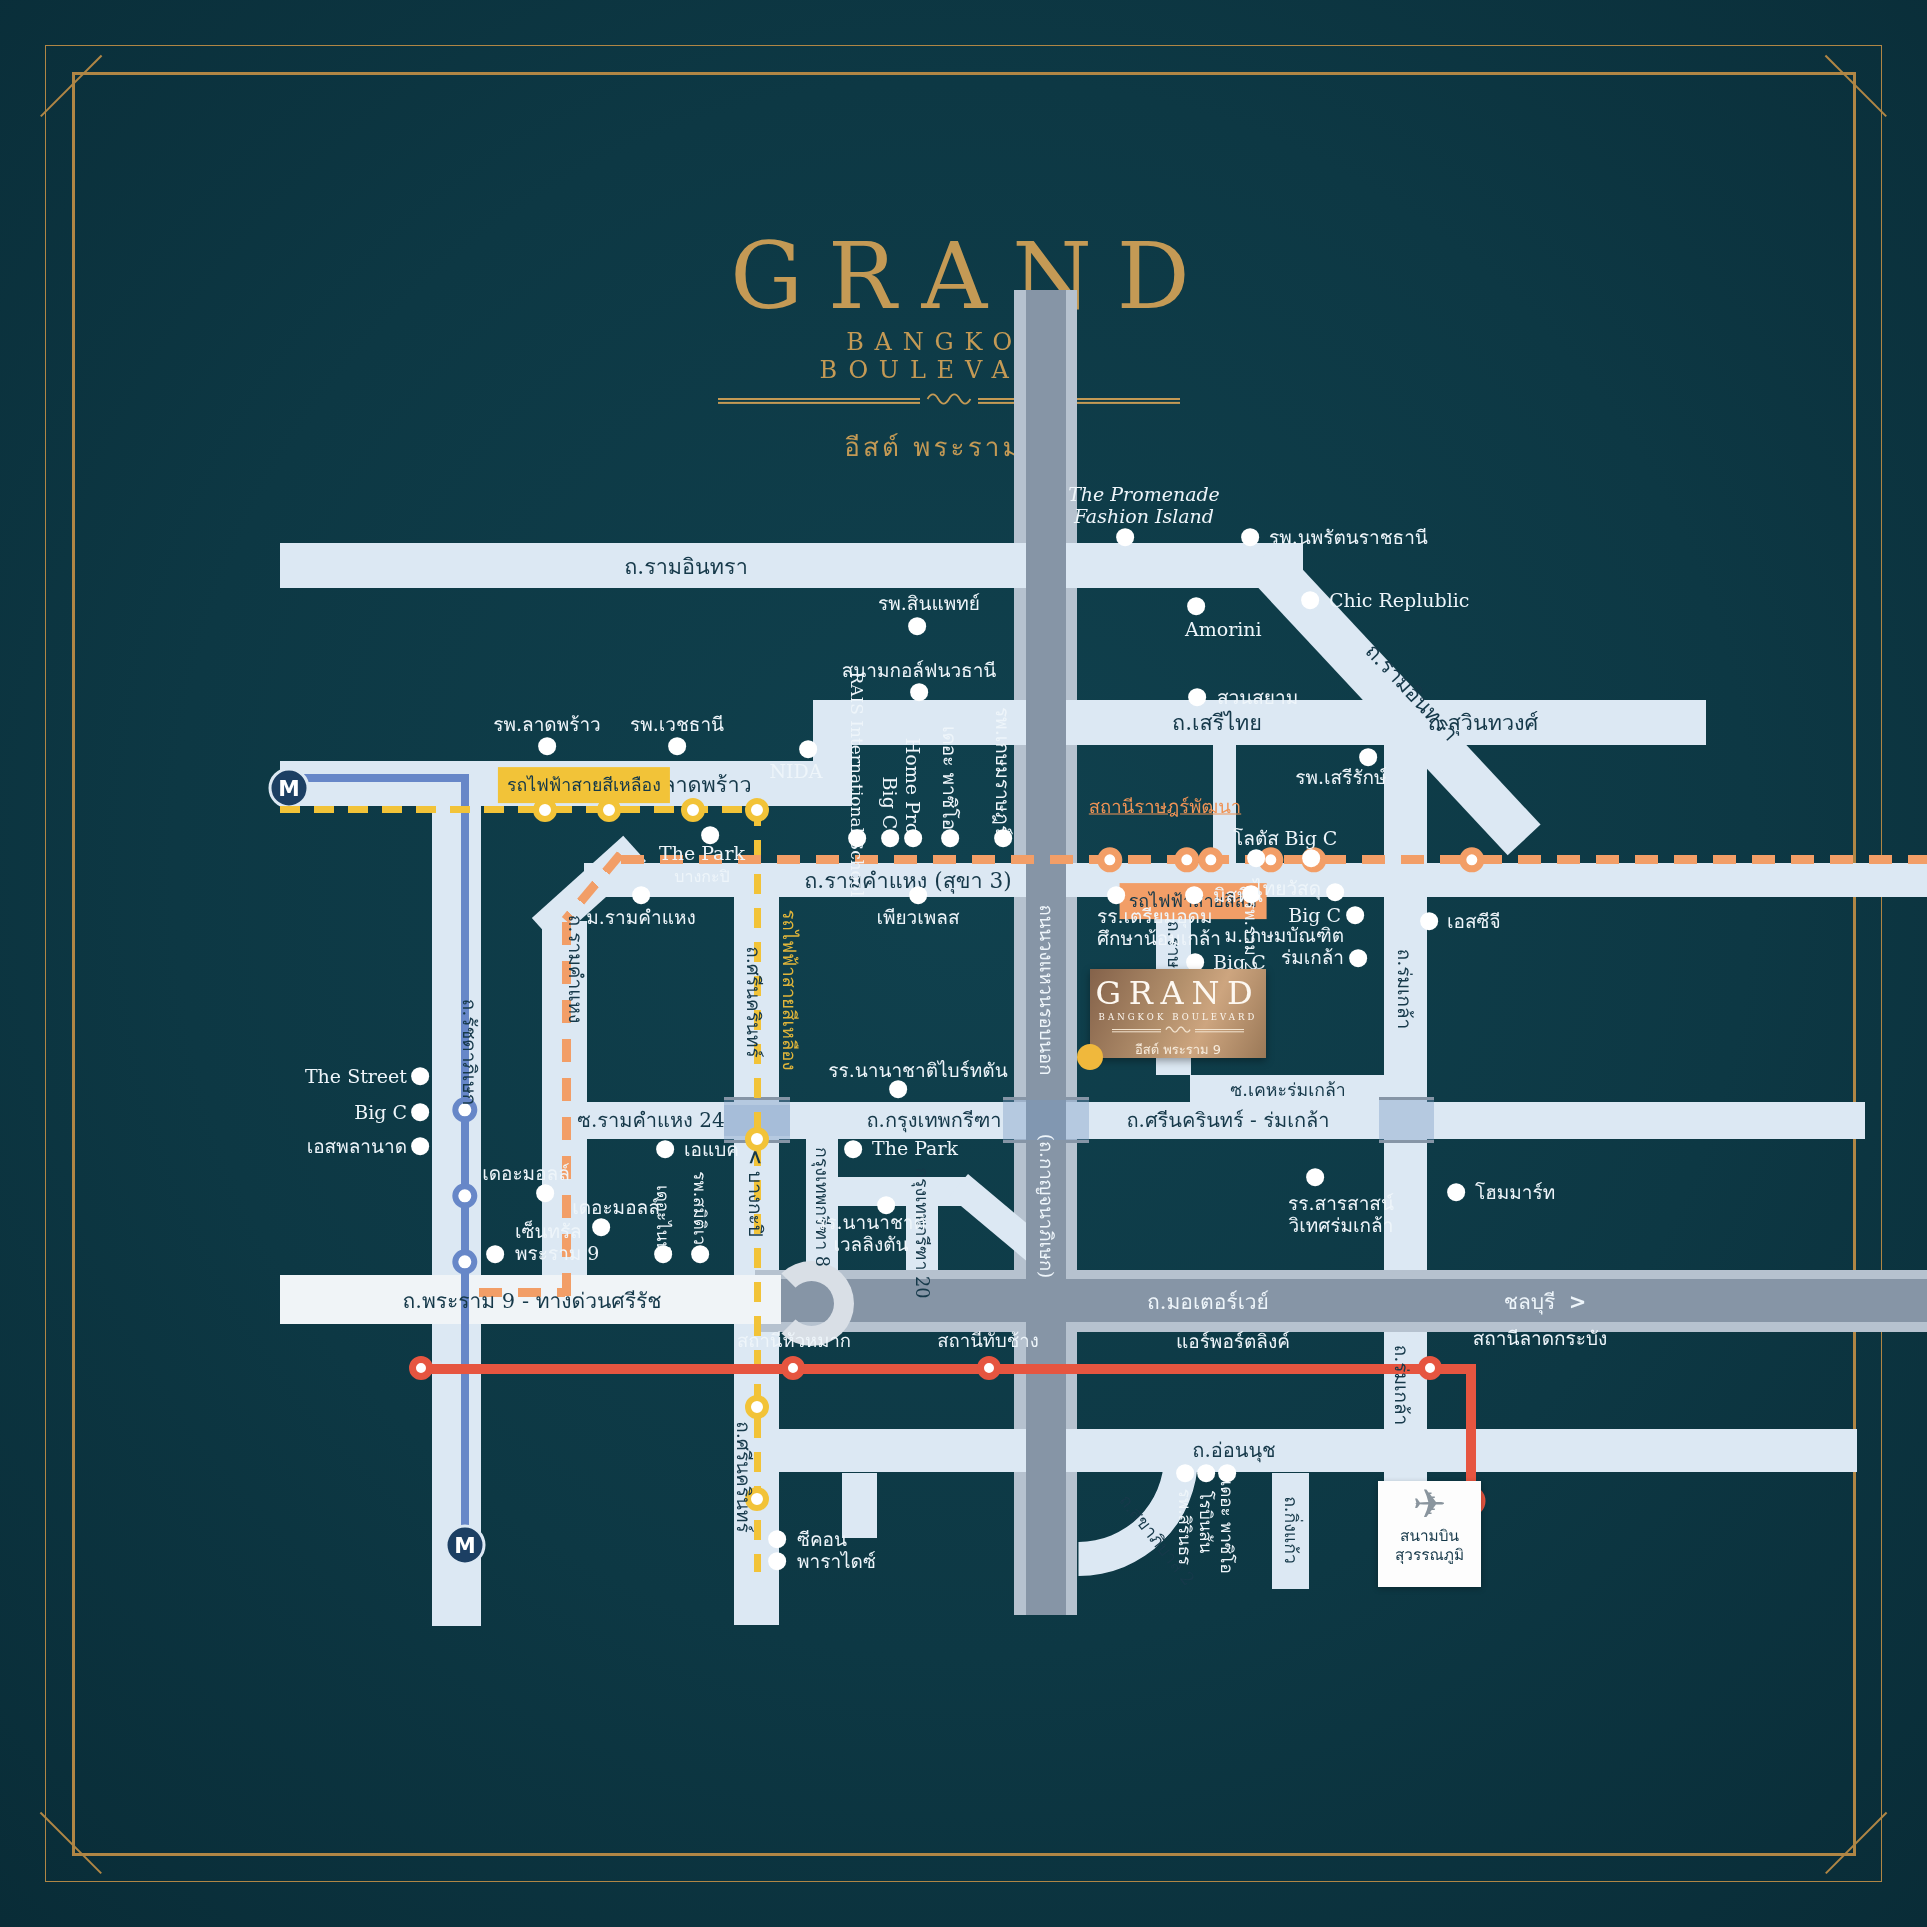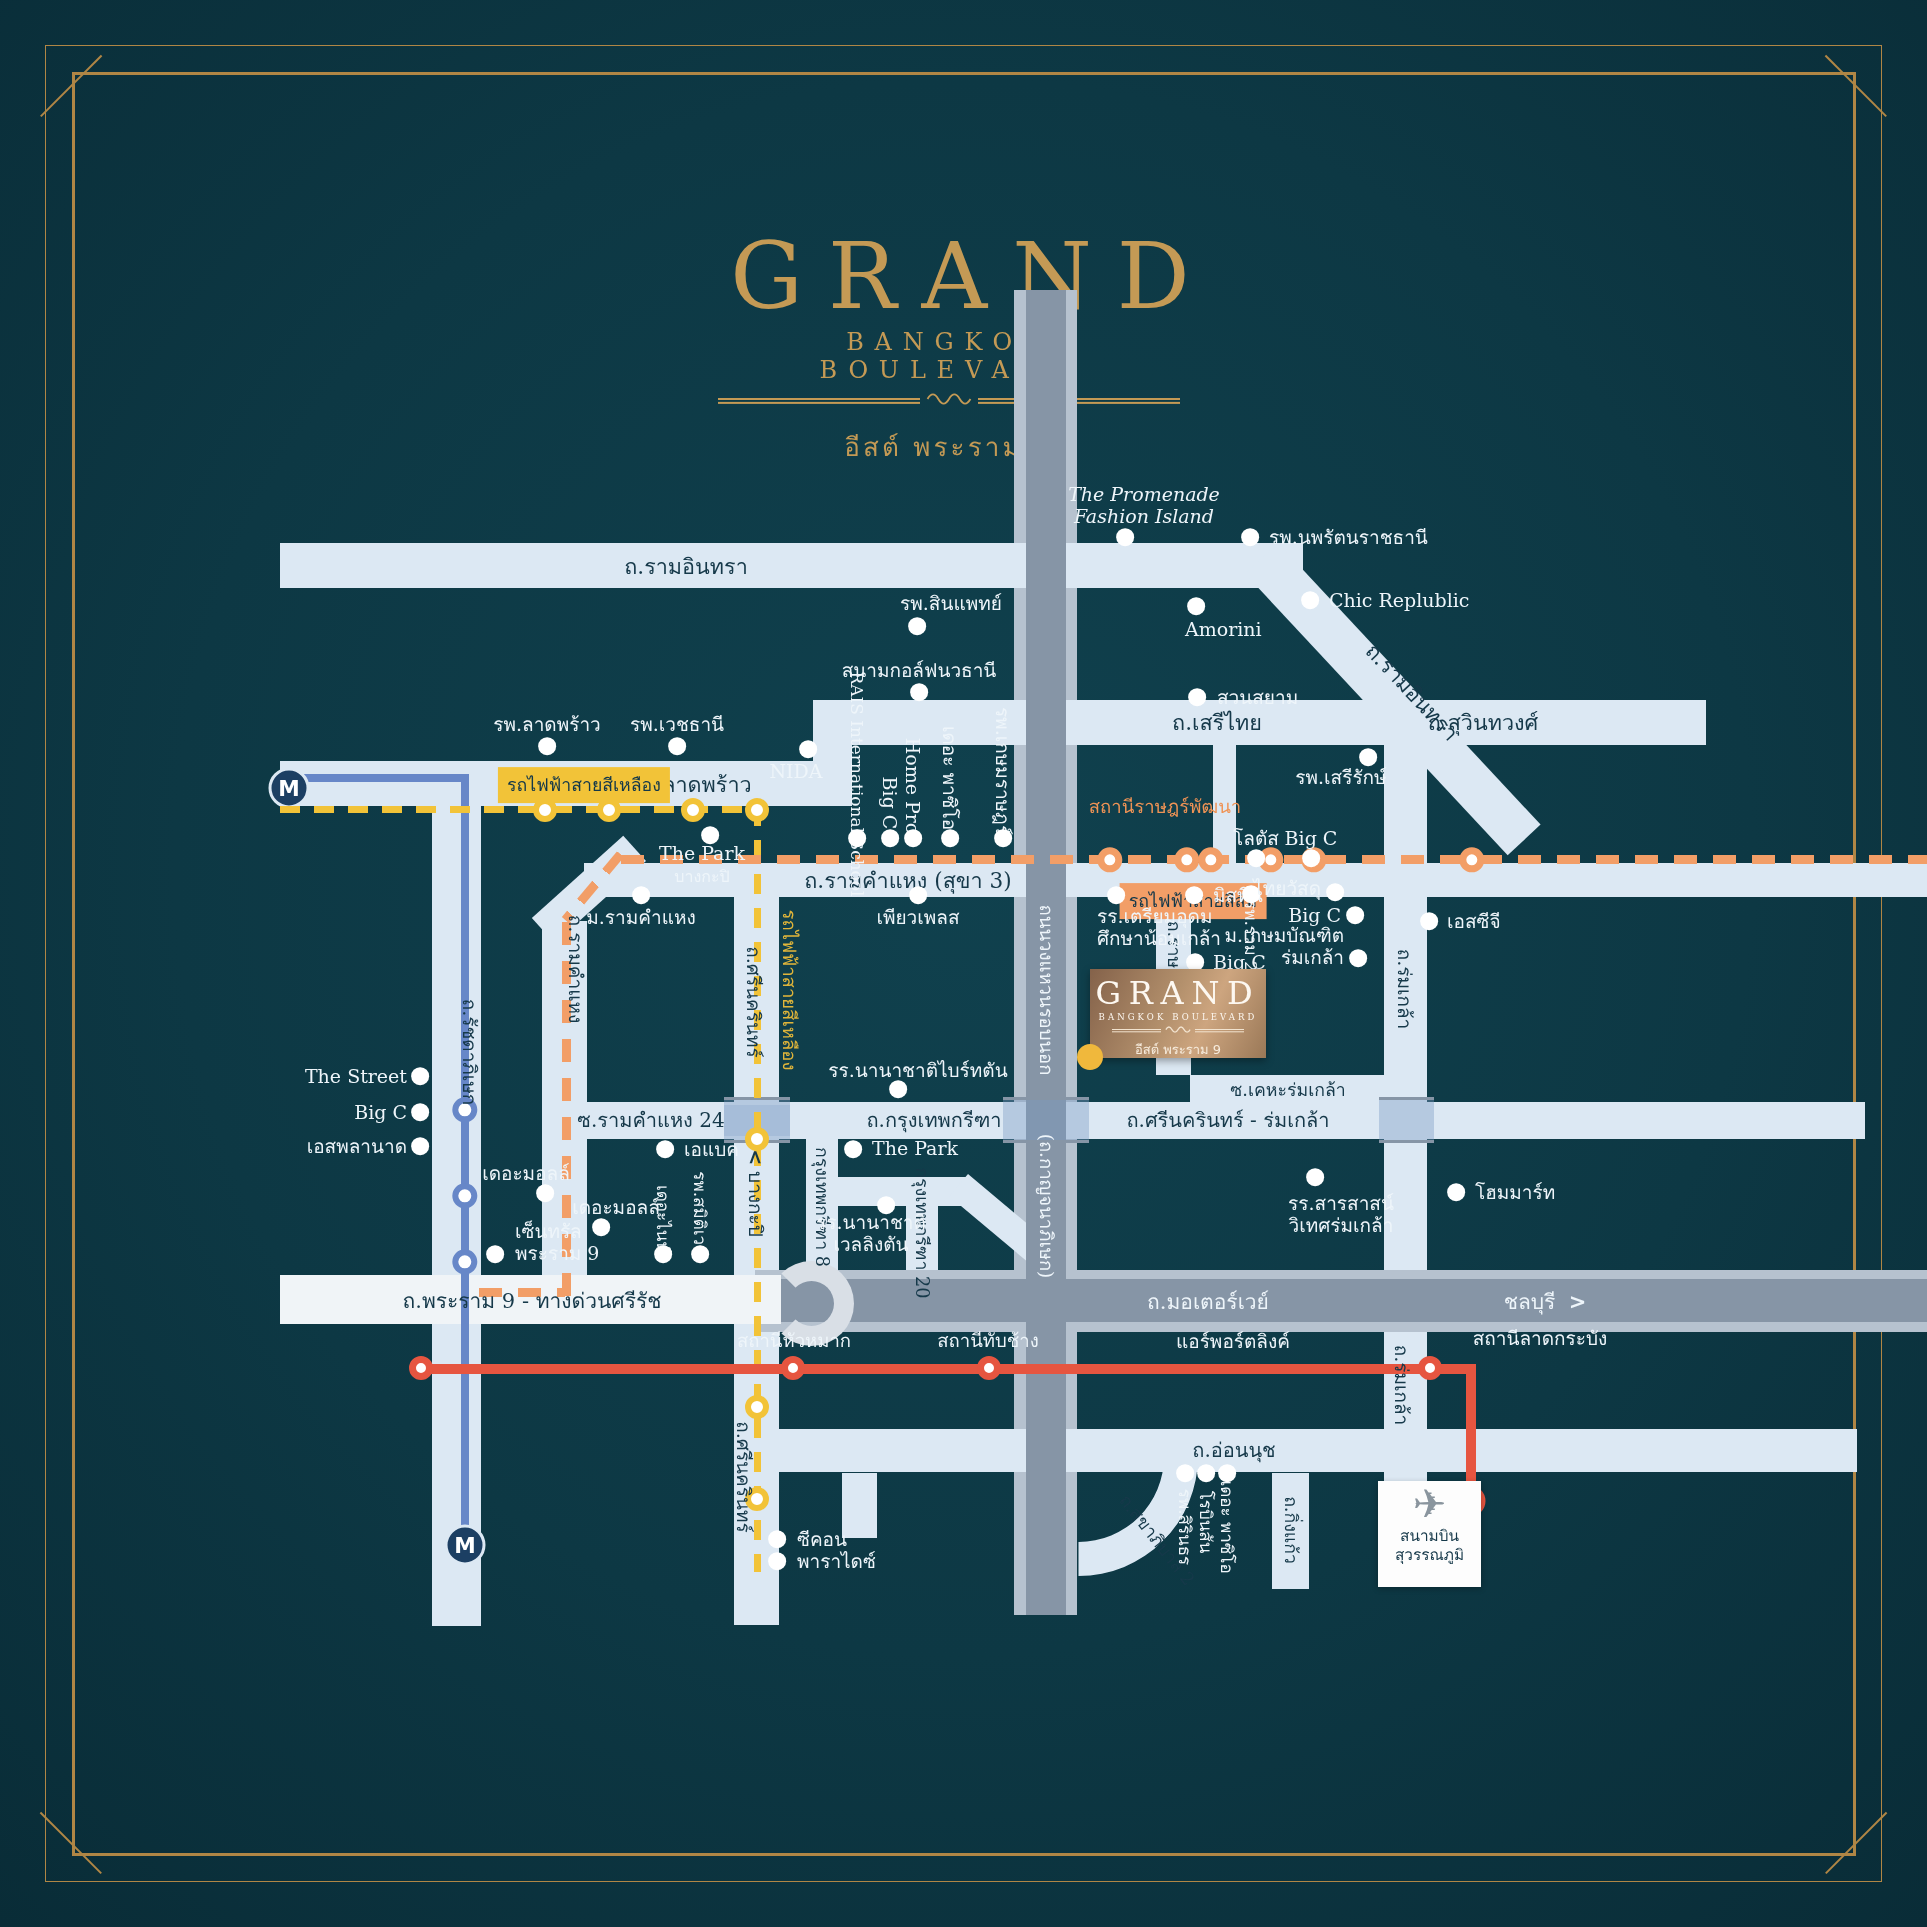--- a/index.html
+++ b/index.html
@@ -194,38 +194,38 @@
   <div class="rl wht" style="left:1545px;top:1301px;color:#eef5fa;font-size:21px;"><span>ชลบุรี</span>&nbsp;&nbsp;<span class="chev">&gt;</span></div>
   <div class="rl" style="left:1234px;top:1450px;font-size:20px;">ถ.อ่อนนุช</div>
   <div class="rl s" style="left:1157px;top:1540px;transform:translate(-50%,-50%) rotate(52deg);">ถ.สุขาภิบาล 2</div>
   <div class="rl v90 s" style="left:1291px;top:1530px;">ถ.กิ่งแก้ว</div>
   <div class="rl v90 s" style="left:822px;top:1207px;">กรุงเทพกรีฑา 8</div>
   <div class="rl v90 s" style="left:922px;top:1233px;">กรุงเทพกรีฑา 20</div>
 
   <div class="badge by" style="left:584px;top:785px;">รถไฟฟ้าสายสีเหลือง</div>
   <div class="rl v90 gtxt" style="left:789px;top:990px;color:#e0b53a;font-size:18.5px;">รถไฟฟ้าสายสีเหลือง</div>
   <div class="badge bo" style="left:1193px;top:901px;">รถไฟฟ้าสายสีส้ม</div>
-  <div class="otxt" style="left:1165px;top:806px;">สถานีราษฎร์พัฒนา</div>
+  <div class="otxt" style="left:1165px;top:806px;text-decoration:underline;">สถานีราษฎร์พัฒนา</div>
   <div class="lm" style="left:794px;top:1341px;font-size:18.5px;">สถานีหัวหมาก</div>
   <div class="lm" style="left:988px;top:1341px;font-size:18.5px;">สถานีทับช้าง</div>
   <div class="lm" style="left:1233px;top:1341px;">แอร์พอร์ตลิงค์</div>
   <div class="lm" style="left:1540px;top:1338px;">สถานีลาดกระบัง</div>
 
   <div class="lm" style="left:1144px;top:505px;font-style:italic;">The Promenade
 Fashion Island</div>
   <i class="dot" style="left:1125px;top:537px;"></i>
   <div class="lm al" style="left:1269px;top:537px;text-align:center;">รพ.นพรัตนราชธานี</div>
   <i class="dot" style="left:1250px;top:537px;"></i>
   <div class="lm al" style="left:1329px;top:600px;">Chic Replublic</div>
   <i class="dot" style="left:1310px;top:600px;"></i>
   <div class="lm al" style="left:1185px;top:629px;">Amorini</div>
   <i class="dot" style="left:1196px;top:606px;"></i>
   <div class="lm al" style="left:1217px;top:697px;">สวนสยาม</div>
   <i class="dot" style="left:1197px;top:697px;"></i>
-  <div class="lm" style="left:951px;top:603px;">รพ.สินแพทย์</div>
+  <div class="lm" style="left:929px;top:603px;">รพ.สินแพทย์</div>
   <i class="dot" style="left:917px;top:626px;"></i>
   <div class="lm" style="left:919px;top:670px;">สนามกอล์ฟนวธานี</div>
   <i class="dot" style="left:919px;top:692px;"></i>
   <div class="lm" style="left:547px;top:724px;">รพ.ลาดพร้าว</div>
   <i class="dot" style="left:547px;top:746px;"></i>
   <div class="lm" style="left:677px;top:724px;">รพ.เวชธานี</div>
   <i class="dot" style="left:677px;top:746px;"></i>
   <i class="dot" style="left:710px;top:835px;"></i>
   <div class="lm" style="left:702px;top:865px;"><span>The Park</span><br><span style="font-size:16px;">บางกะปิ</span></div>
   <div class="lm" style="left:796px;top:771px;">NIDA</div>

